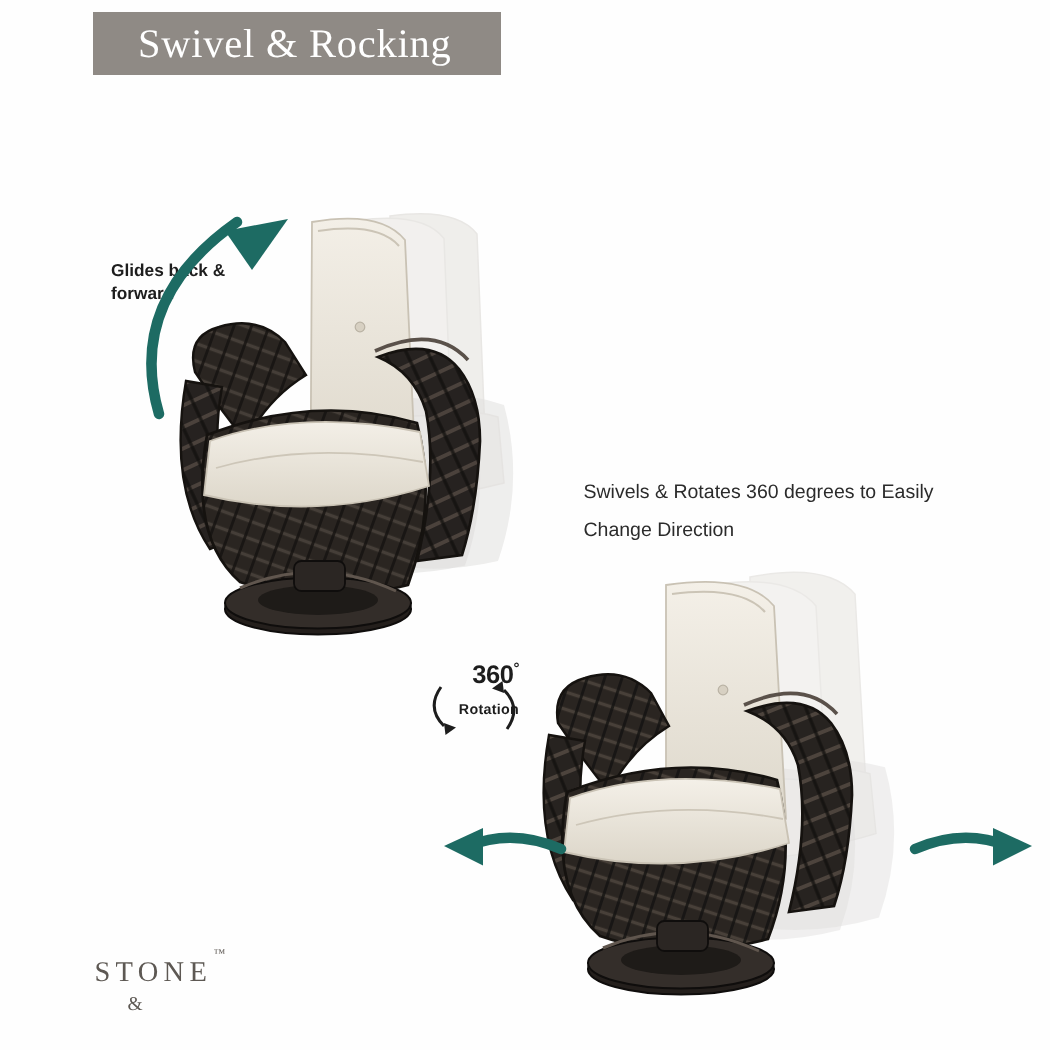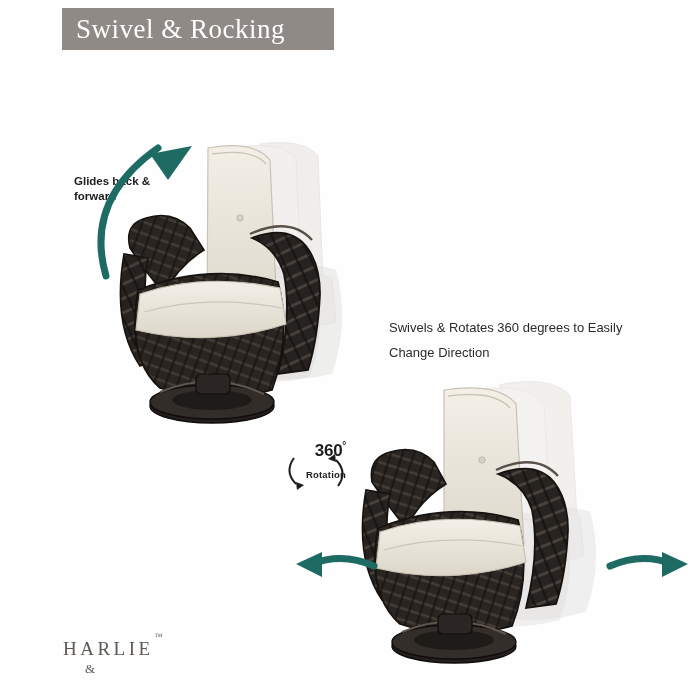--- a/index.html
+++ b/index.html
@@ -27,21 +27,21 @@
   
   .banner {
     position: absolute;
     left: 62px;
     top: 8px;
     width: 272px;
     height: 42px;
     background: #8f8a85;
     display: flex;
     align-items: center;
-    padding-left: 14px;
+    padding-left: 30px;
     box-sizing: border-box;
   }
   .banner-text {
     font-family: "Liberation Serif", serif;
     font-size: 27px;
     color: #ffffff;
     letter-spacing: 0.5px;
     white-space: nowrap;
   }
 
@@ -308,17 +308,17 @@
       <path d="M322 552 l-26 12 l26 13 z" fill="#1d6b63"></path>
     </g>
 
     <g>
       <path d="M610 566 q32 -14 62 -2" fill="none" stroke="#1d6b63" stroke-width="7" stroke-linecap="round"></path>
       <path d="M662 552 l26 12 l-26 13 z" fill="#1d6b63"></path>
     </g>
   </svg>
 
   <div class="brand">
-    <div class="l1"><span>HARLIE</span><sup>™</sup></div>
+    <div class="l1"><span>STONE</span><sup>™</sup></div>
     <div class="l2">&amp;</div>
   </div>
 
 </div>
 
 </body></html>

